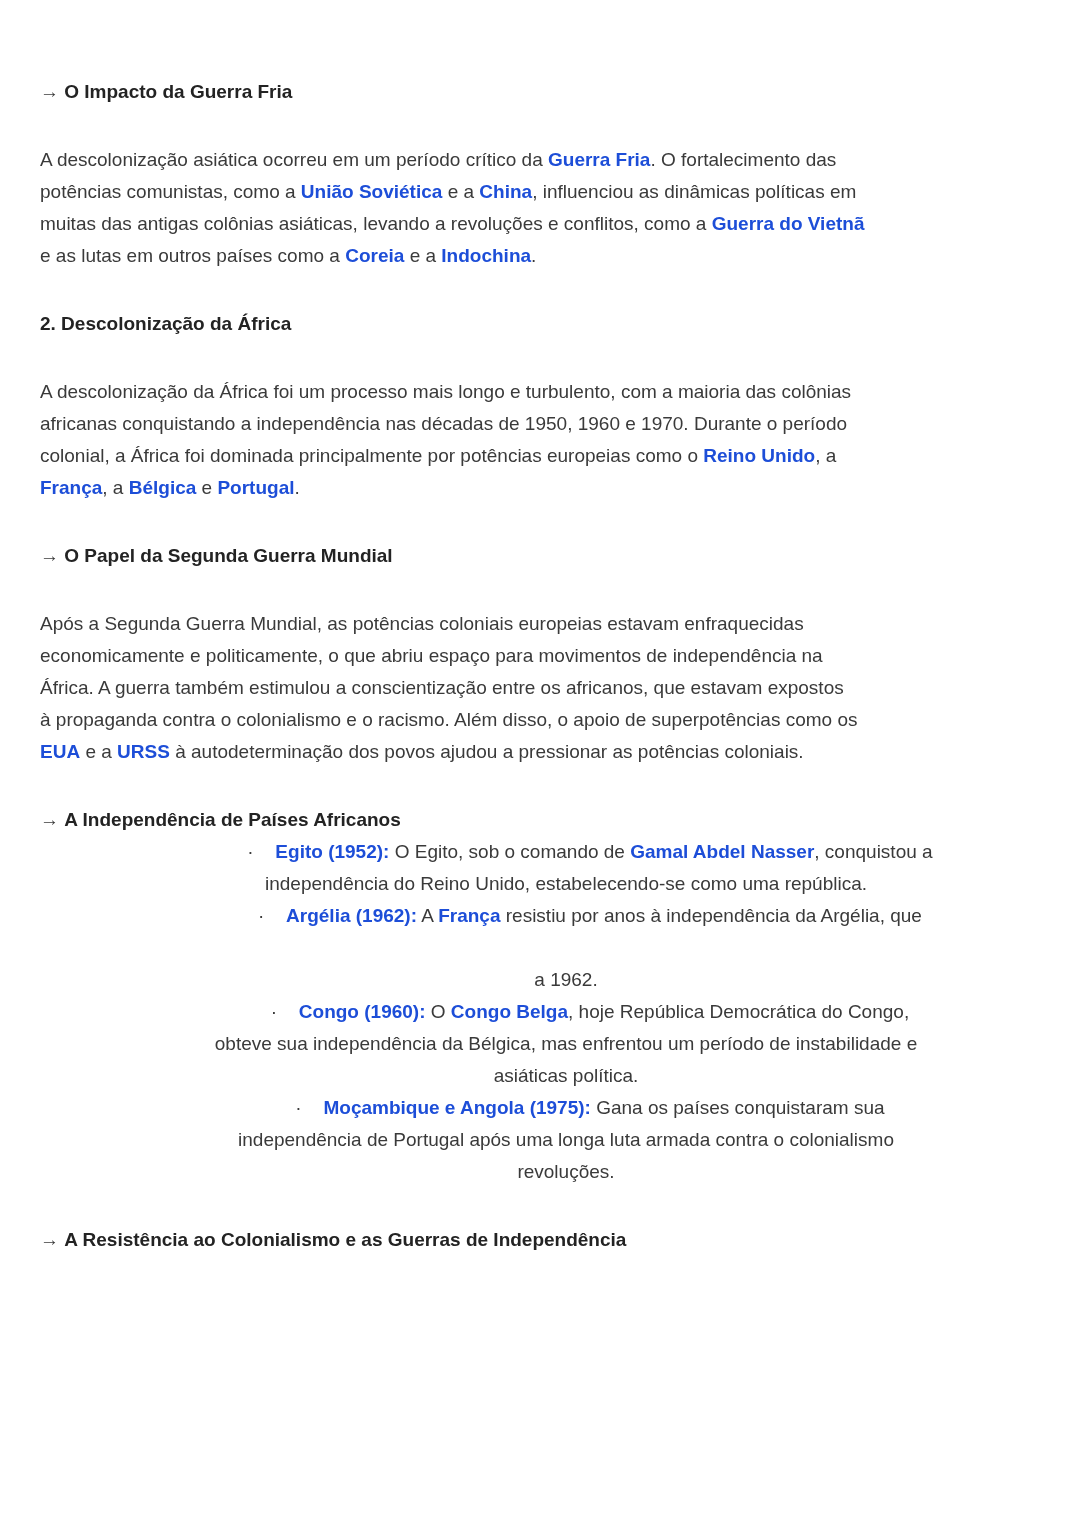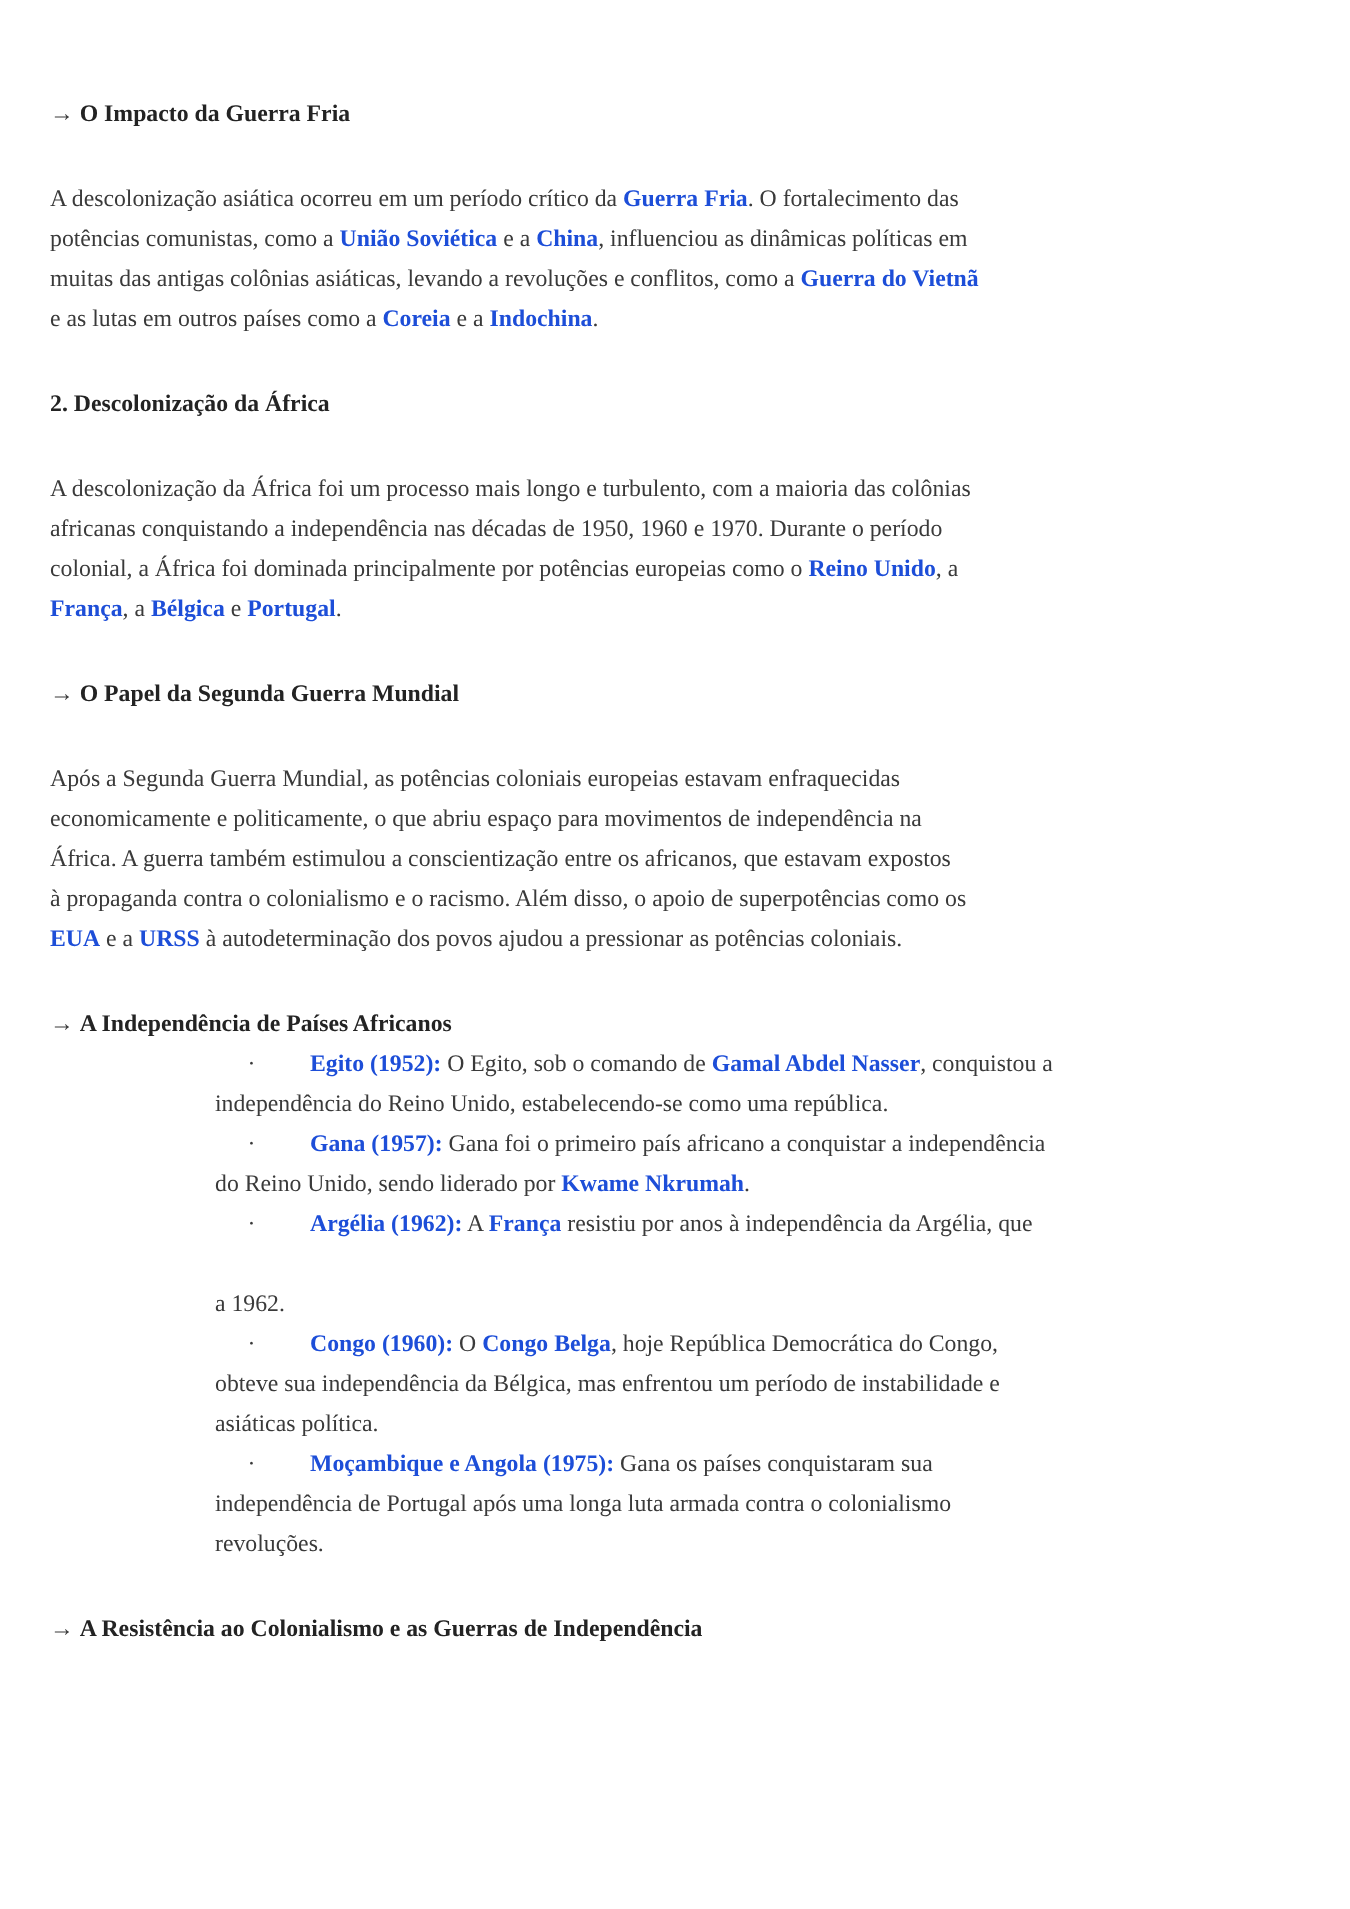--- a/index.html
+++ b/index.html
@@ -5,32 +5,33 @@
   html, body {
     margin: 0;
     padding: 0;
     background: #ffffff;
   }
   .doc {
     box-sizing: border-box;
     width: 1000px;
     min-height: 1527px;
     padding: 40px 40px 96px 40px;
-    font-family: Liberation Serif, serif;
+    font-family: Liberation Sans, sans-serif;
     font-size: 19px;
     line-height: 32px;
     color: #3a3a3a;
     background: #ffffff;
   }
   .block {
     margin: 36px 0 0 0;
   }
   .block.bullet {
     margin: 0 0 0 132px;
     text-indent: 26px;
+    text-align: center;
   }
   .bullet-marker {
     display: inline-block;
     width: 50px;
     text-indent: 0;
     color: #3a3a3a;
   }
   .bold {
     font-weight: 700;
     color: #1d4ed8;
@@ -44,18 +45,17 @@
 
 <div class="doc">
     <div class="block heading"><span>→ </span><span class="bold">O Impacto da Guerra Fria</span></div>
     <div class="block paragraph"><span>A descolonização asiática ocorreu em um período crítico da </span><span class="bold">Guerra Fria</span><span>. O fortalecimento das</span><br><span>potências comunistas, como a </span><span class="bold">União Soviética</span><span> e a </span><span class="bold">China</span><span>, influenciou as dinâmicas políticas em</span><br><span>muitas das antigas colônias asiáticas, levando a revoluções e conflitos, como a </span><span class="bold">Guerra do Vietnã</span><br><span>e as lutas em outros países como a </span><span class="bold">Coreia</span><span> e a </span><span class="bold">Indochina</span><span>.</span></div>
     <div class="block heading"><span class="bold">2. Descolonização da África</span></div>
     <div class="block paragraph"><span>A descolonização da África foi um processo mais longo e turbulento, com a maioria das colônias</span><br><span>africanas conquistando a independência nas décadas de 1950, 1960 e 1970. Durante o período</span><br><span>colonial, a África foi dominada principalmente por potências europeias como o </span><span class="bold">Reino Unido</span><span>, a</span><br><span class="bold">França</span><span>, a </span><span class="bold">Bélgica</span><span> e </span><span class="bold">Portugal</span><span>.</span></div>
     <div class="block heading"><span>→ </span><span class="bold">O Papel da Segunda Guerra Mundial</span></div>
     <div class="block paragraph"><span>Após a Segunda Guerra Mundial, as potências coloniais europeias estavam enfraquecidas</span><br><span>economicamente e politicamente, o que abriu espaço para movimentos de independência na</span><br><span>África. A guerra também estimulou a conscientização entre os africanos, que estavam expostos</span><br><span>à propaganda contra o colonialismo e o racismo. Além disso, o apoio de superpotências como os</span><br><span class="bold">EUA</span><span> e a </span><span class="bold">URSS</span><span> à autodeterminação dos povos ajudou a pressionar as potências coloniais.</span></div>
     <div class="block heading"><span>→ </span><span class="bold">A Independência de Países Africanos</span></div>
     <div class="block bullet"><span class="bullet-marker">·</span><span class="bold">Egito (1952):</span><span> O Egito, sob o comando de </span><span class="bold">Gamal Abdel Nasser</span><span>, conquistou a</span><br><span>independência do Reino Unido, estabelecendo-se como uma república.</span></div>
-    <div class="block bullet"><span class="bullet-marker">·</span><span class="bold">Gana (1957):</span><span> Gana foi o primeiro país africano a conquistar a independência</span><br><span>do Reino Unido, sendo liderado por </span><span class="bold">Kwame Nkrumah</span><span>.</span></div>
     <div class="block bullet"><span class="bullet-marker">·</span><span class="bold">Argélia (1962):</span><span> A </span><span class="bold">França</span><span> resistiu por anos à independência da Argélia, que</span><br><br><span>a 1962.</span></div>
     <div class="block bullet"><span class="bullet-marker">·</span><span class="bold">Congo (1960):</span><span> O </span><span class="bold">Congo Belga</span><span>, hoje República Democrática do Congo,</span><br><span>obteve sua independência da Bélgica, mas enfrentou um período de instabilidade e</span><br><span>asiáticas política.</span></div>
     <div class="block bullet"><span class="bullet-marker">·</span><span class="bold">Moçambique e Angola (1975):</span><span> Gana os países conquistaram sua</span><br><span>independência de Portugal após uma longa luta armada contra o colonialismo</span><br><span>revoluções.</span></div>
     <div class="block heading"><span>→ </span><span class="bold">A Resistência ao Colonialismo e as Guerras de Independência</span></div>
   </div>
 
 </body></html>

